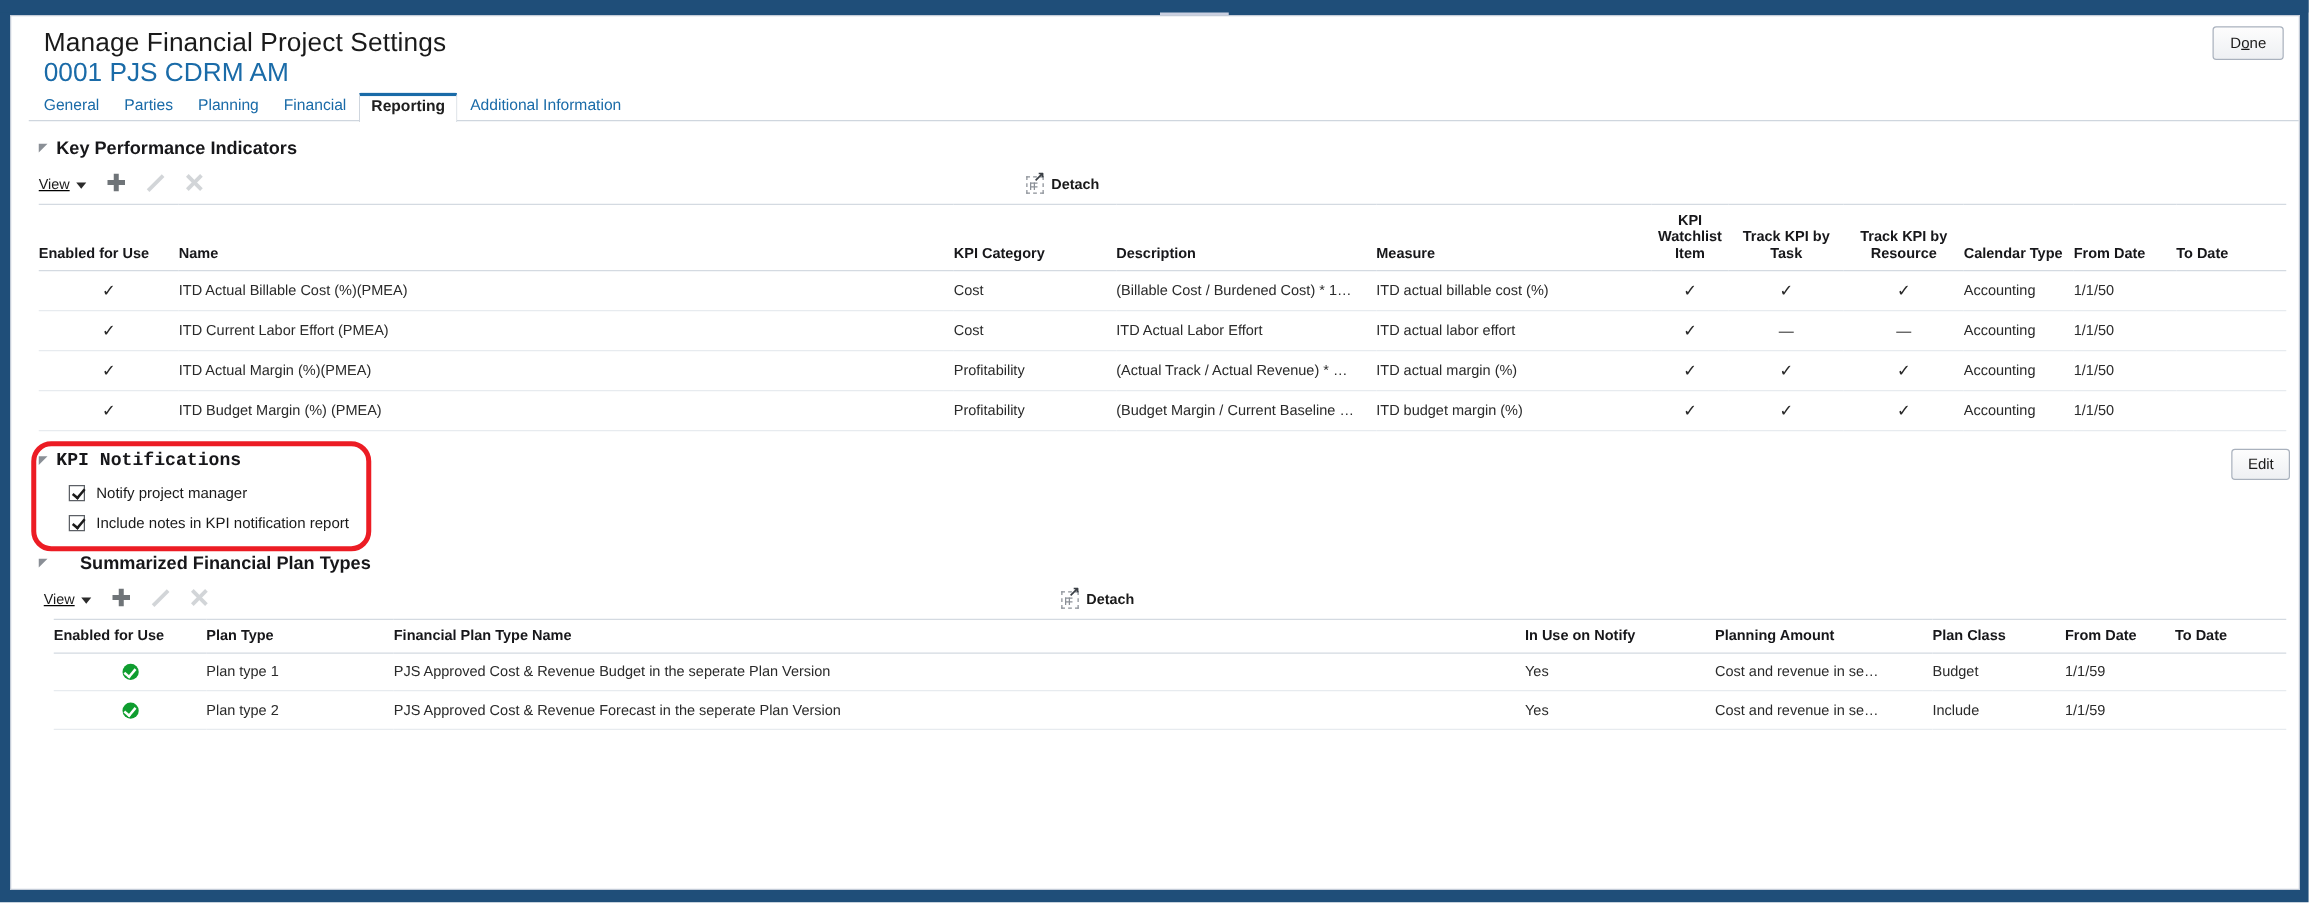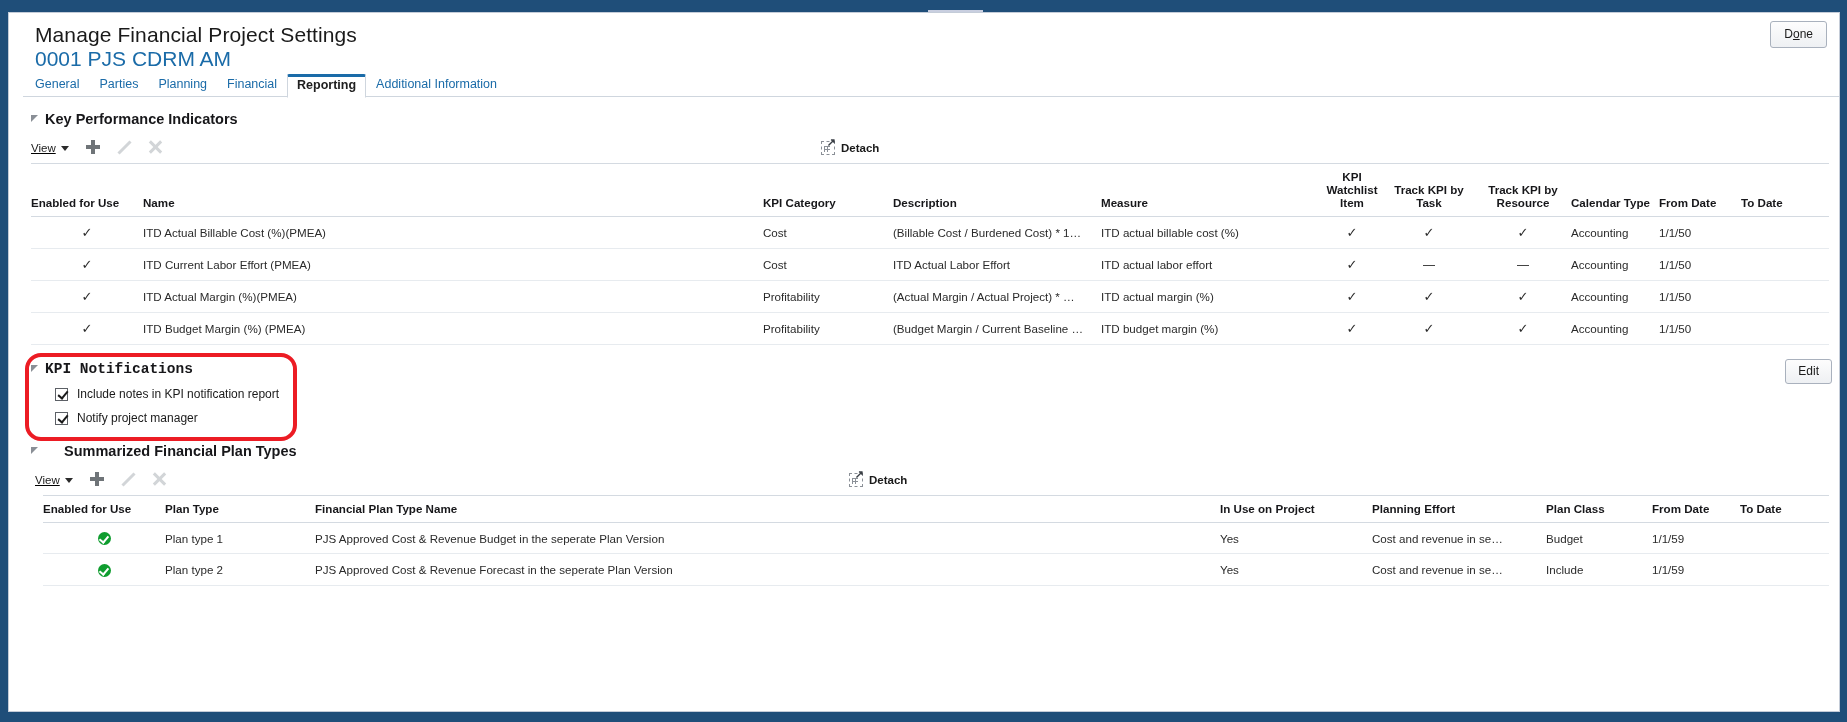--- a/index.html
+++ b/index.html
@@ -317,21 +317,21 @@
           <td class="ctr dash">—</td>
           <td class="ctr dash">—</td>
           <td>Accounting</td>
           <td>1/1/50</td>
           <td></td>
         </tr>
         <tr>
           <td class="ctr chk">✓</td>
           <td>ITD Actual Margin (%)(PMEA)</td>
           <td>Profitability</td>
-          <td>(Actual Margin / Actual Project) * …</td>
+          <td>(Actual Track / Actual Revenue) * …</td>
           <td>ITD actual margin (%)</td>
           <td class="ctr chk">✓</td>
           <td class="ctr chk">✓</td>
           <td class="ctr chk">✓</td>
           <td>Accounting</td>
           <td>1/1/50</td>
           <td></td>
         </tr>
         <tr>
           <td class="ctr chk">✓</td>
@@ -351,25 +351,25 @@
 
     <div class="kpi-notify-wrap">
       <div class="redbox"></div>
       <button class="edit-btn">Edit</button>
       <div class="section-head" style="margin-top:4px;font-family:Liberation Mono, monospace;">
         <span class="disc"></span>
         <span class="section-title">KPI Notifications</span>
       </div>
       <div class="cbrow">
         <span class="cbox checked"></span>
-        <span class="cblabel">Include notes in KPI notification report</span>
+        <span class="cblabel">Notify project manager</span>
       </div>
       <div class="cbrow">
         <span class="cbox checked"></span>
-        <span class="cblabel">Notify project manager</span>
+        <span class="cblabel">Include notes in KPI notification report</span>
       </div>
     </div>
 
     <div class="section-head" style="margin-top:18px;gap:19px;">
       <span class="disc"></span>
       <span class="section-title">Summarized Financial Plan Types</span>
     </div>
 
     <div class="toolbar" style="margin-left:26px;">
       <span class="view-menu">
@@ -394,22 +394,22 @@
           <col style="width:174px">
           <col style="width:106px">
         <col style="width:88px">
           <col style="width:89px">
       </colgroup>
       <thead>
         <tr>
           <th>Enabled for Use</th>
           <th>Plan Type</th>
           <th>Financial Plan Type Name</th>
-          <th>In Use on Project</th>
-          <th>Planning Effort</th>
+          <th>In Use on Notify</th>
+          <th>Planning Amount</th>
           <th>Plan Class</th>
           <th>From Date</th>
           <th>To Date</th>
         </tr>
       </thead>
       <tbody>
         <tr>
           <td class="ctr"><span class="green-check"></span></td>
           <td>Plan type 1</td>
           <td>PJS Approved Cost &amp; Revenue Budget in the seperate Plan Version</td>

